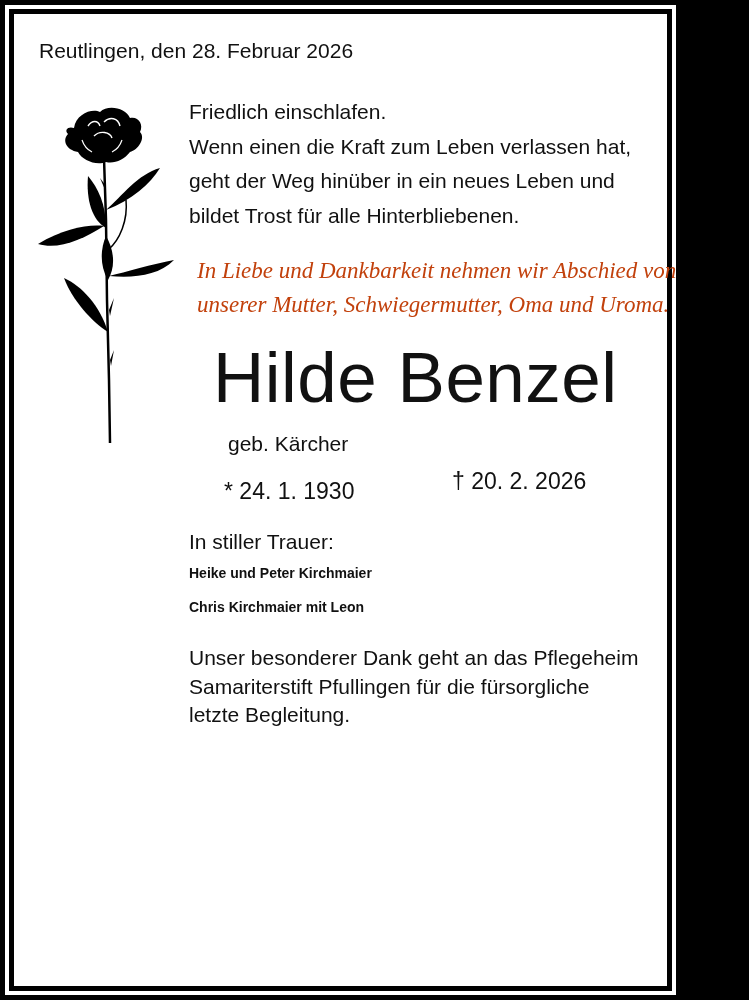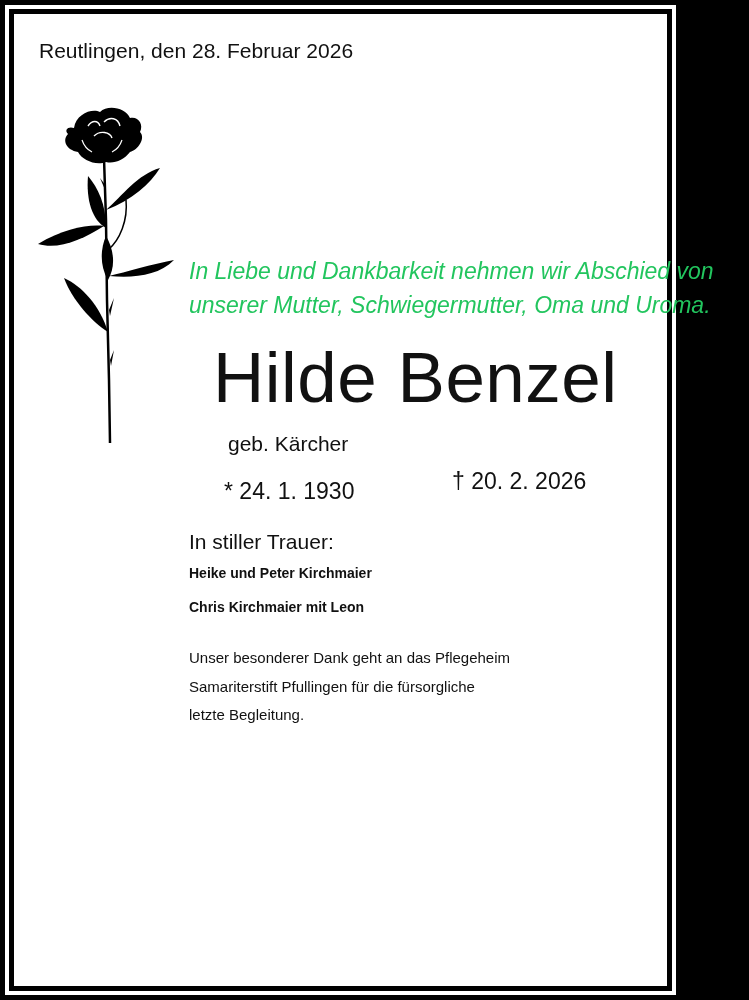--- a/index.html
+++ b/index.html
@@ -10,34 +10,34 @@
     }
     .gap {
       position: absolute; left: 6px; top: 6px; right: 6px; bottom: 6px;
       background: #fff;
     }
     .inner {
       position: absolute; left: 10px; top: 10px; right: 10px; bottom: 10px;
       border: 4px solid #000; background: #fff; box-sizing: border-box;
     }
     .sans { font-family: "Liberation Sans", sans-serif; color: #111; }
-    .serif-i { font-family: Liberation Sans, sans-serif; font-style: italic; color: #22c55e; }
+    .serif-i { font-family: Liberation Serif, serif; font-style: italic; color: #c2410c; margin-left: 8px; }
     .abs { position: absolute; white-space: nowrap; }
     .place-date { left: 39px; top: 39px; font-size: 21px; }
     .poem { left: 189px; top: 95px; font-size: 21px; line-height: 34.5px; white-space: pre-line; }
     .dedication { left: 189px; top: 254px; font-size: 23px; line-height: 34px; white-space: pre-line; }
     .name { left: 186px; top: 337px; font-size: 71px; letter-spacing: 0.5px; margin-left: 27px; }
     .maiden { left: 228px; top: 432px; font-size: 21px; text-align: right; }
     .born { left: 224px; top: 478px; font-size: 23px; }
     .died { left: 452px; top: 468px; font-size: 23px; }
     .mourning-label { left: 189px; top: 530px; font-size: 21px; }
     .mourner { left: 189px; font-size: 14px; font-weight: bold; }
     .m1 { top: 565px; }
     .m2 { top: 599px; }
-    .thanks1 { left: 189px; top: 644px; font-size: 15px; line-height: 28.5px; white-space: pre-line; }
+    .thanks1 { left: 189px; top: 644px; font-size: 21px; line-height: 28.5px; white-space: pre-line; }
     .thanks2 { left: 189px; top: 755px; font-size: 21px; line-height: 28.5px; white-space: pre-line; }
     .closing { left: 192px; top: 908px; font-size: 22px; line-height: 31px; white-space: pre-line; }
     .rose { position: absolute; left: 34px; top: 100px; width: 140px; height: 345px; }
   </style>
 </head>
 <body>
 
 <div class="outer">
   <div class="gap">
   </div>
@@ -63,20 +63,24 @@
       <path d="M70 126 C56 124 30 128 4 144 C24 150 48 140 70 126 Z" fill="#000"></path>
       <path d="M74 150 C86 140 94 120 92 100" stroke="#000" stroke-width="1.5" fill="none"></path>
       <path d="M74 180 C66 166 66 150 72 136 C80 150 82 166 74 180 Z" fill="#000"></path>
       <path d="M75 176 C92 172 118 164 140 160 C124 176 100 178 75 176 Z" fill="#000"></path>
       <path d="M74 232 C58 222 38 200 30 178 C48 186 66 206 74 232 Z" fill="#000"></path>
       <path d="M76 260 L80 250 L77 266 Z" fill="#000"></path>
       <path d="M75 210 L80 198 L76 216 Z" fill="#000"></path>
       <path d="M72 86 L66 78 L72 92 Z" fill="#000"></path>
     </svg>
 
+    <div class="abs sans poem">Friedlich einschlafen.
+Wenn einen die Kraft zum Leben verlassen hat,
+geht der Weg hinüber in ein neues Leben und
+bildet Trost für alle Hinterbliebenen.</div>
 
     <div class="abs serif-i dedication">In Liebe und Dankbarkeit nehmen wir Abschied von
 unserer Mutter, Schwiegermutter, Oma und Uroma.</div>
 
     <div class="abs sans name">Hilde Benzel</div>
 
     <div class="abs sans maiden">geb. Kärcher</div>
 
     <div class="abs sans born">* 24. 1. 1930</div>
 

